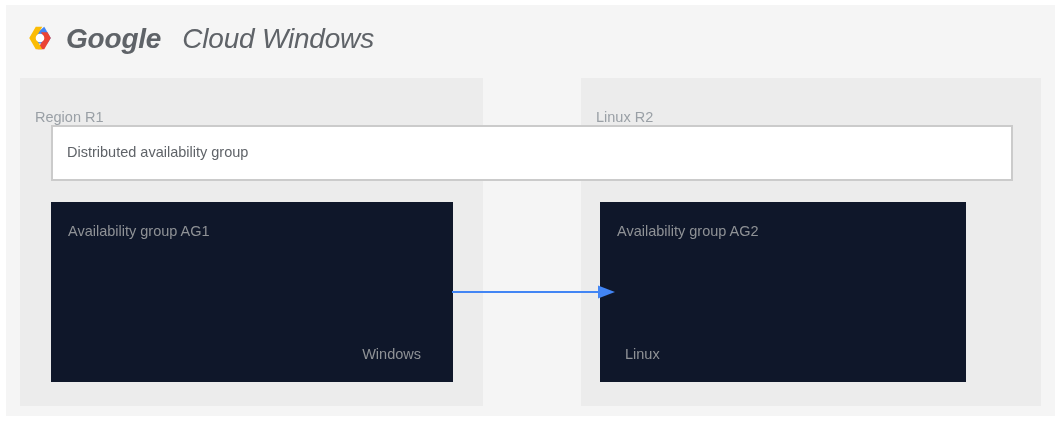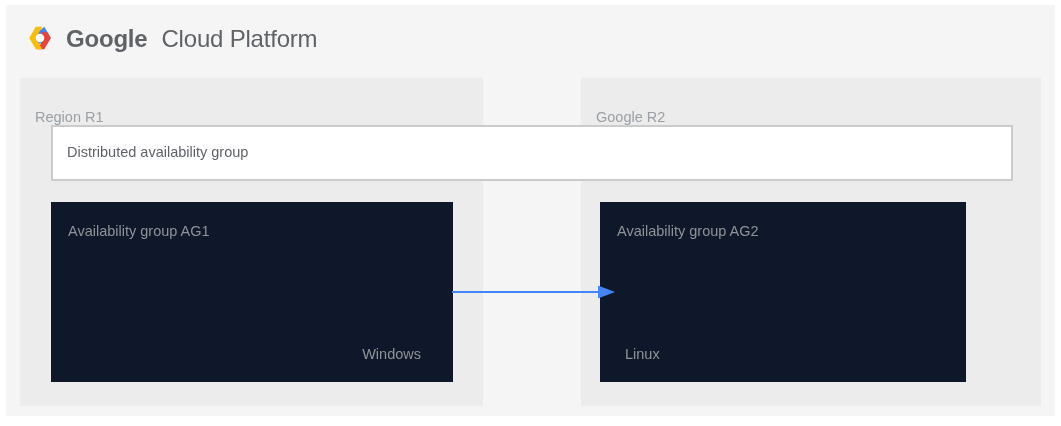--- a/index.html
+++ b/index.html
@@ -50,27 +50,28 @@
     align-items: center;
     gap: 10px;
   }
   .brand-logo {
     width: 32px;
     height: 32px;
     display: block;
     flex: 0 0 auto;
   }
   .brand-text {
-    font-size: 24px;
+    font-size: 28px;
     letter-spacing: -0.2px;
     color: #5f6368;
     white-space: nowrap;
     display: flex;
     align-items: baseline;
-    gap: 14px;
+    gap: 21px;
+    font-style: italic;
   }
   .brand-word-strong {
     font-weight: 700;
     color: #5f6368;
   }
   .brand-word-light {
     font-weight: 400;
     color: #5f6368;
   }
 
@@ -184,31 +185,31 @@
       <span class="brand-logo-wrap">
         <svg class="brand-logo" viewBox="0 0 64 64" xmlns="http://www.w3.org/2000/svg" aria-hidden="true">
           <path d="M40.5 7.5 L53.5 30 L47 41.2 L21 41.2 L14.5 30 Z" fill="#4285f4"></path>
           <path d="M53.5 30 L40.5 52.5 L27 52.5 L40.5 29.8 L34 18.6 L47 18.6 Z" fill="#ea4335"></path>
           <path d="M23.5 7.5 L36.5 7.5 L23.5 30 L36.5 52.5 L23.5 52.5 L10.5 30 Z" fill="#fbbc05"></path>
           <circle cx="32" cy="30" r="8.6" fill="#ffffff"></circle>
         </svg>
       </span>
       <span class="brand-text">
         <span class="brand-word-strong">Google</span>
-          <span class="brand-word-light">Cloud Platform</span>
+          <span class="brand-word-light">Cloud Windows</span>
       </span>
     </div>
   </div>
 
   <div class="region region-r1">
     <span class="region-label">Region R1</span>
   </div>
 
   <div class="region region-r2">
-    <span class="region-label">Google R2</span>
+    <span class="region-label">Linux R2</span>
   </div>
 
   <div class="dag-box">
     <span class="dag-label">Distributed availability group</span>
   </div>
 
   <div class="ag-box ag-box-1">
     <span class="ag-title">Availability group AG1</span>
     <span class="os-label os-label-right">Windows</span>
   </div>

